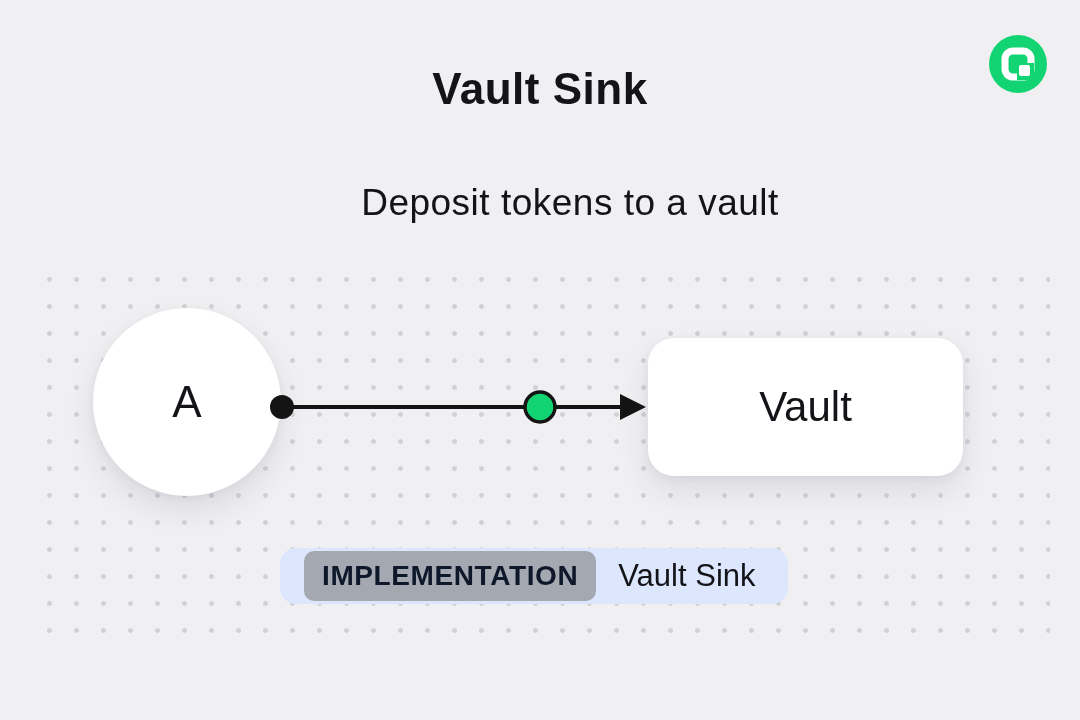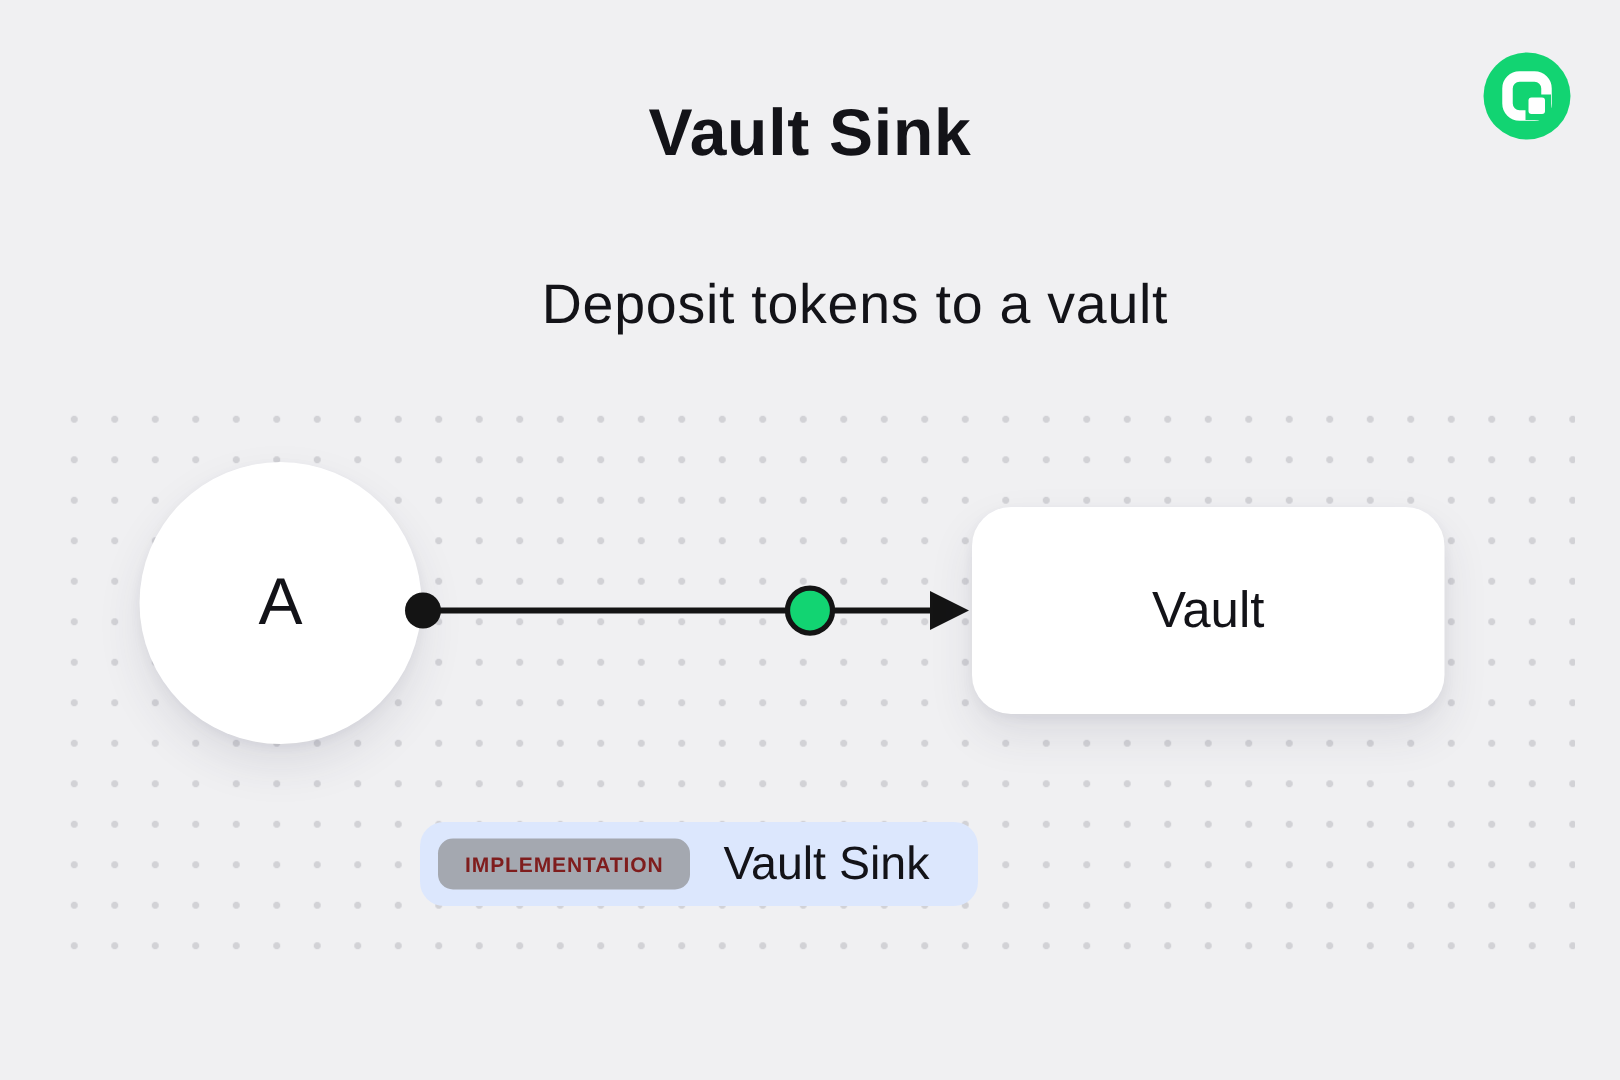--- a/index.html
+++ b/index.html
@@ -71,21 +71,21 @@
     left: 648px;
     top: 338px;
     width: 315px;
     height: 138px;
     border-radius: 26px;
     background: #ffffff;
     box-shadow: 0 14px 30px rgba(50, 50, 80, 0.10), 0 3px 8px rgba(50, 50, 80, 0.06);
     display: flex;
     align-items: center;
     justify-content: center;
-    font-size: 34px;
+    font-size: 42px;
     font-weight: 500;
     color: var(--ink, #121214);
   }
   .edge-arrow {
     position: absolute;
     left: 268px;
     top: 377px;
     width: 390px;
     height: 60px;
   }
@@ -96,26 +96,27 @@
     height: 56px;
     display: flex;
     align-items: center;
     gap: 22px;
     padding: 0 28px 0 12px;
     border-radius: 16px;
     background: var(--badge-bg, #dce7fd);
   }
   .impl-tag {
     background: var(--tag-bg, #a4a8b0);
-    color: #7f1d1d;
+    color: #0f172a;
     border-radius: 10px;
     padding: 9px 18px;
-    font-size: 14px;
+    font-size: 28px;
     font-weight: 700;
     letter-spacing: 0.6px;
+    margin-left: 12px;
   }
   .impl-label {
     font-size: 31px;
     font-weight: 500;
     color: var(--ink, #0c0c10);
     padding-right: 4px;
   }
   .brand-logo {
     position: absolute;
     top: 35px;

